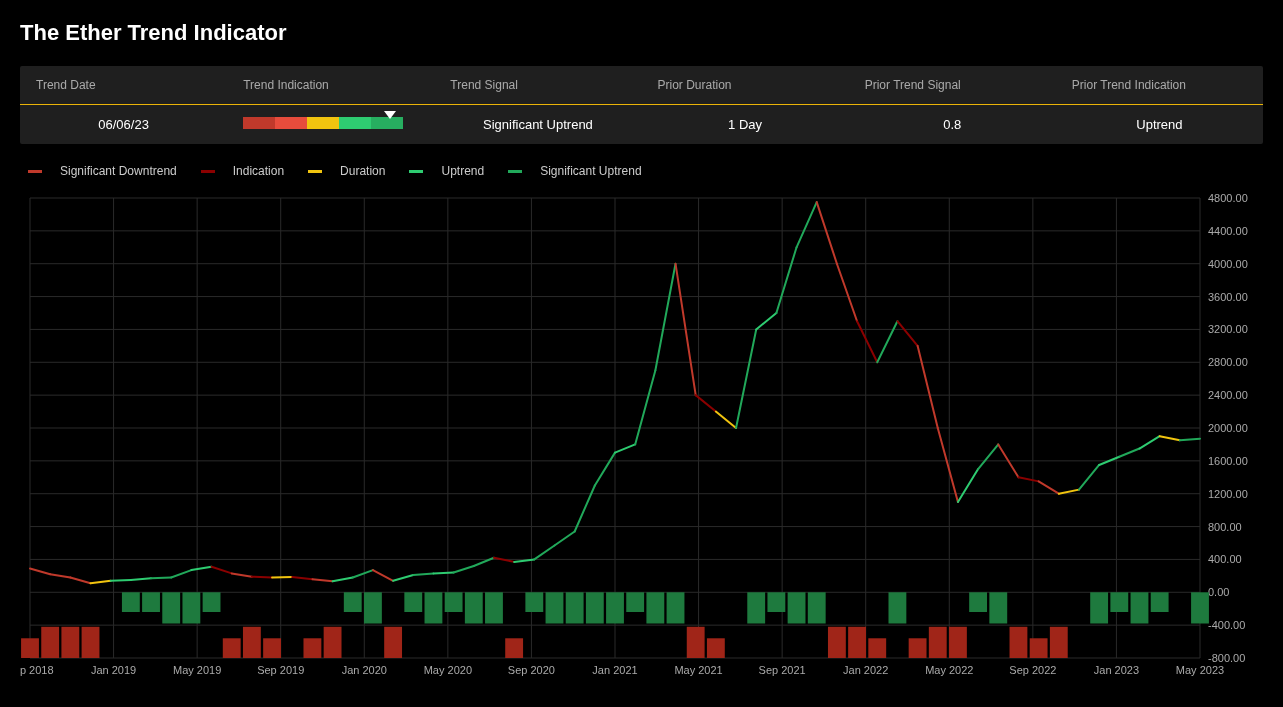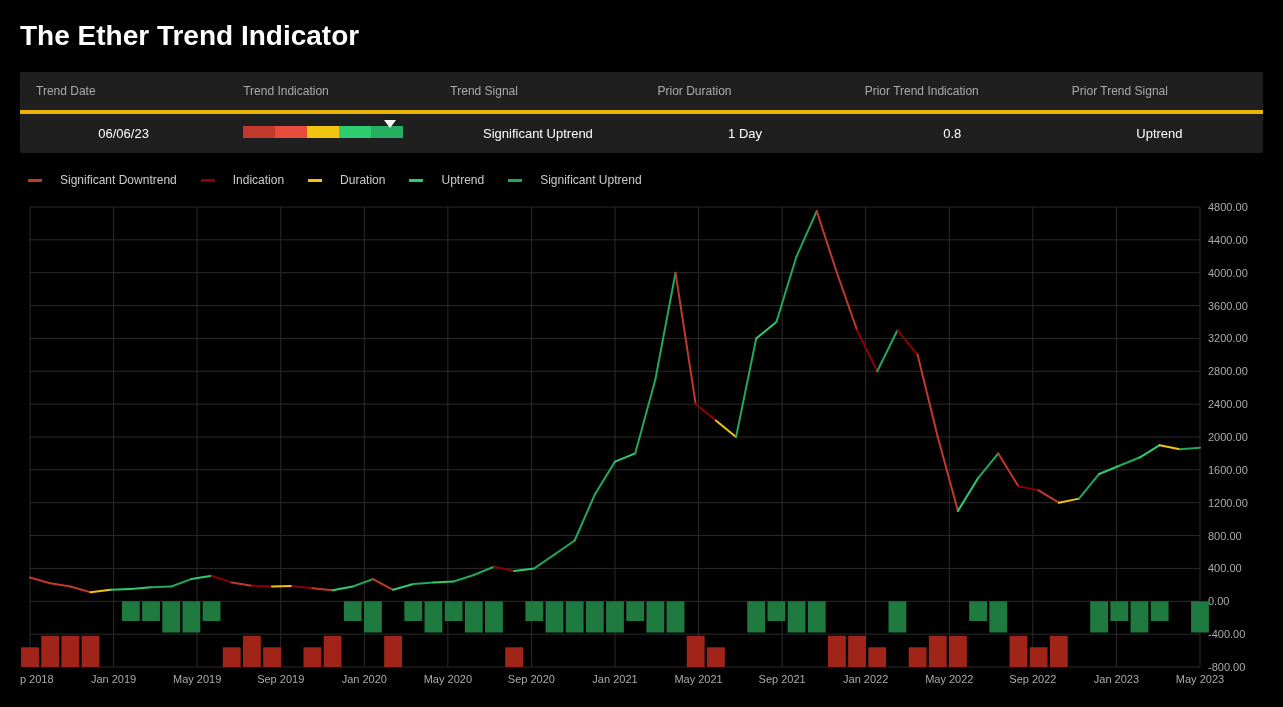--- a/index.html
+++ b/index.html
@@ -4,41 +4,41 @@
 <style>
   * { box-sizing: border-box; margin: 0; padding: 0; }
   body {
     background: #000;
     color: #fff;
     font-family: Arial, Helvetica, sans-serif;
     padding: 20px;
     width: 1283px;
   }
   .title {
-    font-size: 28px;
+    font-size: 22px;
     font-weight: bold;
     margin-bottom: 20px;
   }
   .info-panel {
     background: #1f1f1f;
     border-radius: 2px;
     padding: 0;
     margin-bottom: 20px;
   }
   .info-row {
     display: flex;
   }
   .info-cell {
     flex: 1;
     padding: 12px 16px;
   }
   .info-header {
     color: #aaa;
     font-size: 12px;
-    border-bottom: 4px solid #eab308;
+    border-bottom: 1px solid #eab308;
   }
   .info-value {
     color: #fff;
     font-size: 13px;
     font-weight: normal;
     text-align: center;
   }
   .signal-bar {
     display: flex;
     height: 12px;
@@ -89,22 +89,22 @@
 <body>
 
 <h1 class="title">The Ether Trend Indicator</h1>
 
 <div class="info-panel">
   <div class="info-row">
     <div class="info-cell info-header">Trend Date</div>
     <div class="info-cell info-header">Trend Indication</div>
     <div class="info-cell info-header">Trend Signal</div>
     <div class="info-cell info-header">Prior Duration</div>
+    <div class="info-cell info-header">Prior Trend Signal</div>
     <div class="info-cell info-header">Prior Trend Indication</div>
-    <div class="info-cell info-header">Prior Trend Signal</div>
   </div>
   <div class="info-row">
     <div class="info-cell info-value">06/06/23</div>
     <div class="info-cell info-value">
       <div class="signal-bar">
         <div class="signal-seg sg-red1"></div>
         <div class="signal-seg sg-red2"></div>
         <div class="signal-seg sg-yellow"></div>
         <div class="signal-seg sg-green1"></div>
         <div class="signal-seg sg-green2"></div>

